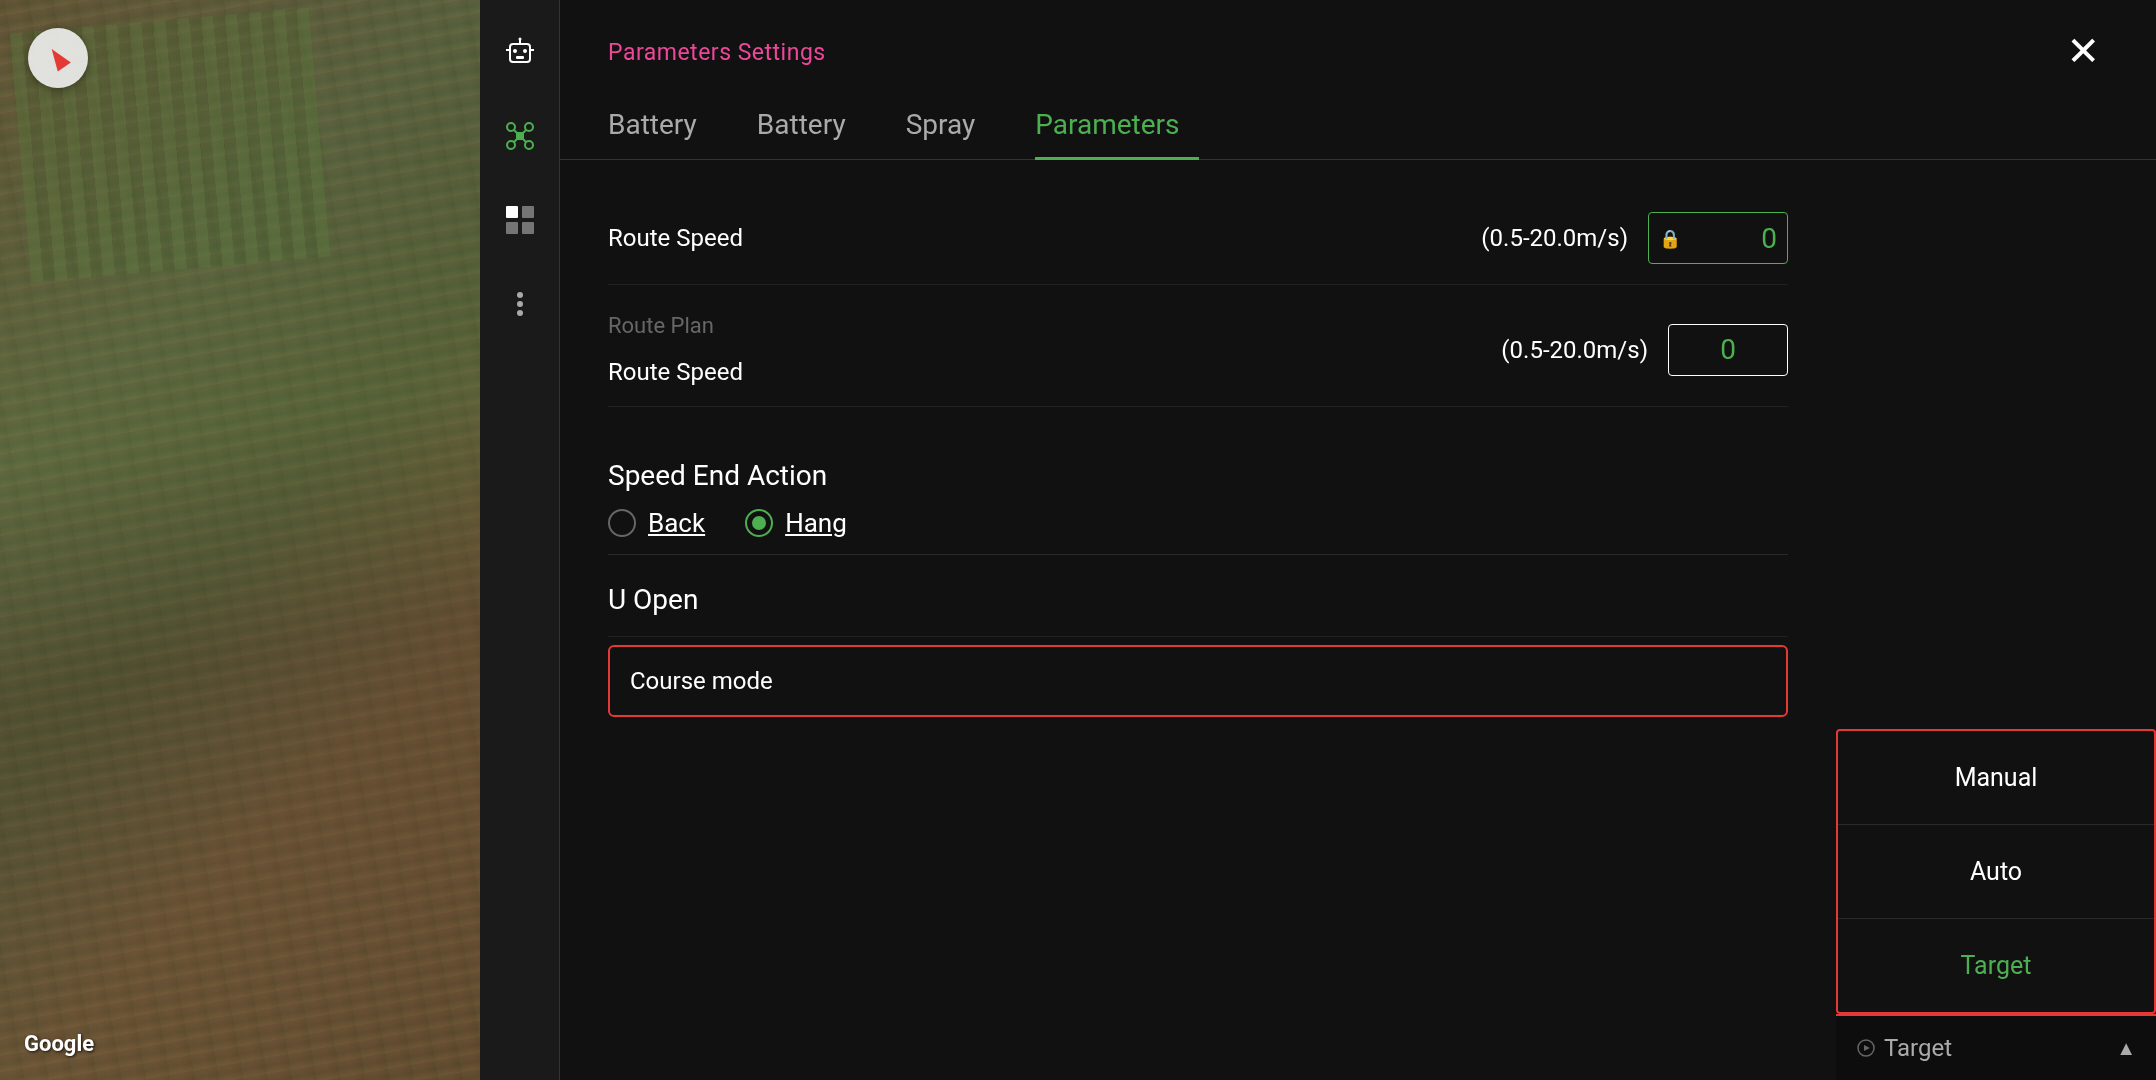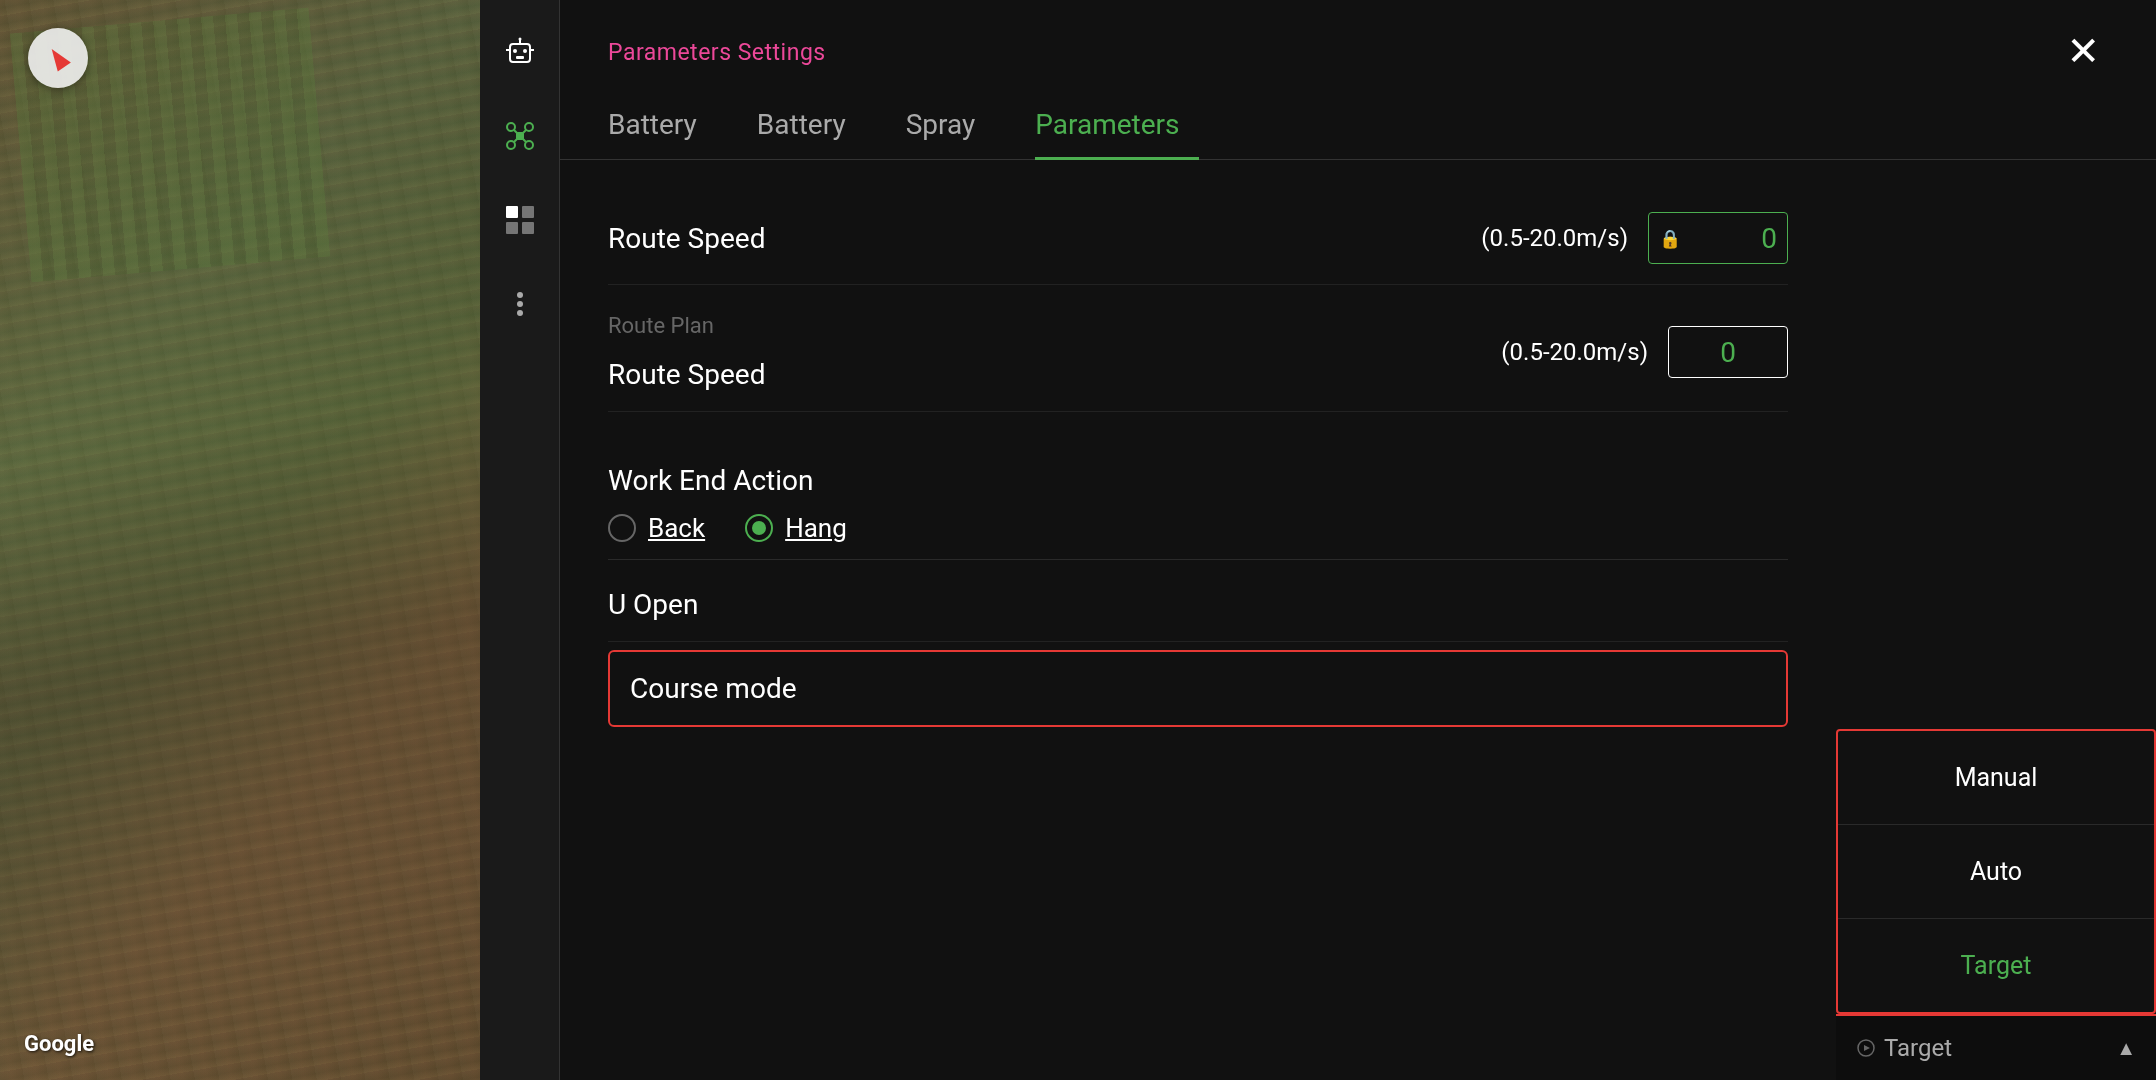--- a/index.html
+++ b/index.html
@@ -208,21 +208,21 @@
 
     .param-row {
       display: flex;
       align-items: center;
       justify-content: space-between;
       padding: 20px 0;
       border-bottom: 1px solid #222;
     }
 
     .param-label {
-      font-size: 28px;
+      font-size: 24px;
       color: #fff;
       font-weight: 400;
     }
 
     .param-right {
       display: flex;
       align-items: center;
       gap: 20px;
     }
 
@@ -524,21 +524,21 @@
           <div class="param-right">
             <div class="param-range">(0.5-20.0m/s)</div>
             <div class="param-input white-border">
               <span>0</span>
             </div>
           </div>
         </div>
       </div>
 
       <div class="work-end-row">
-        <div class="work-end-label">Work End Action</div>
+        <div class="work-end-label">Speed End Action</div>
         <div class="radio-group">
           <div class="radio-item">
             <div class="radio-outer">
             </div>
             <span class="radio-label">Back</span>
           </div>
           <div class="radio-item">
             <div class="radio-outer selected">
               <div class="radio-inner"></div>
             </div>

